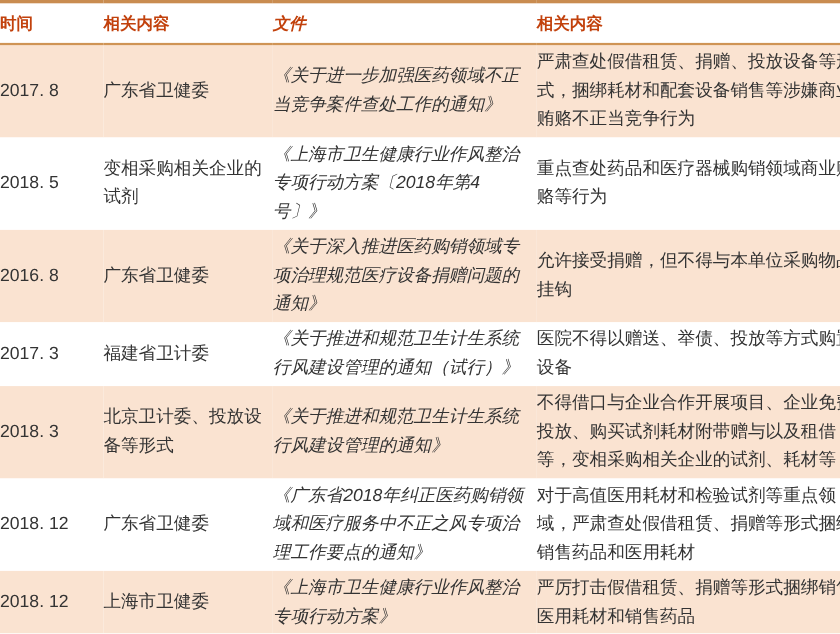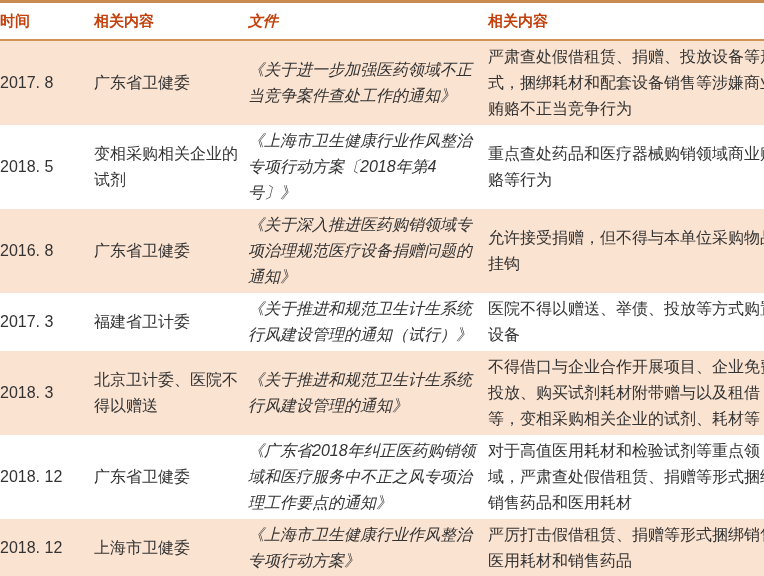--- a/index.html
+++ b/index.html
@@ -84,21 +84,21 @@
         <td class="col-content">允许接受捐赠，但不得与本单位采购物品挂钩</td>
       </tr>
       <tr>
         <td class="col-time">2017. 3</td>
         <td class="col-unit">福建省卫计委</td>
         <td class="col-doc">《关于推进和规范卫生计生系统行风建设管理的通知（试行）》</td>
         <td class="col-content">医院不得以赠送、举债、投放等方式购置设备</td>
       </tr>
       <tr>
         <td class="col-time">2018. 3</td>
-        <td class="col-unit">北京卫计委、医院不得以赠送</td>
+        <td class="col-unit">北京卫计委、投放设备等形式</td>
         <td class="col-doc">《关于推进和规范卫生计生系统行风建设管理的通知》</td>
         <td class="col-content">不得借口与企业合作开展项目、企业免费投放、购买试剂耗材附带赠与以及租借等，变相采购相关企业的试剂、耗材等</td>
       </tr>
       <tr>
         <td class="col-time">2018. 12</td>
         <td class="col-unit">广东省卫健委</td>
         <td class="col-doc">《广东省2018年纠正医药购销领域和医疗服务中不正之风专项治理工作要点的通知》</td>
         <td class="col-content">对于高值医用耗材和检验试剂等重点领域，严肃查处假借租赁、捐赠等形式捆绑销售药品和医用耗材</td>
       </tr>
       <tr>

